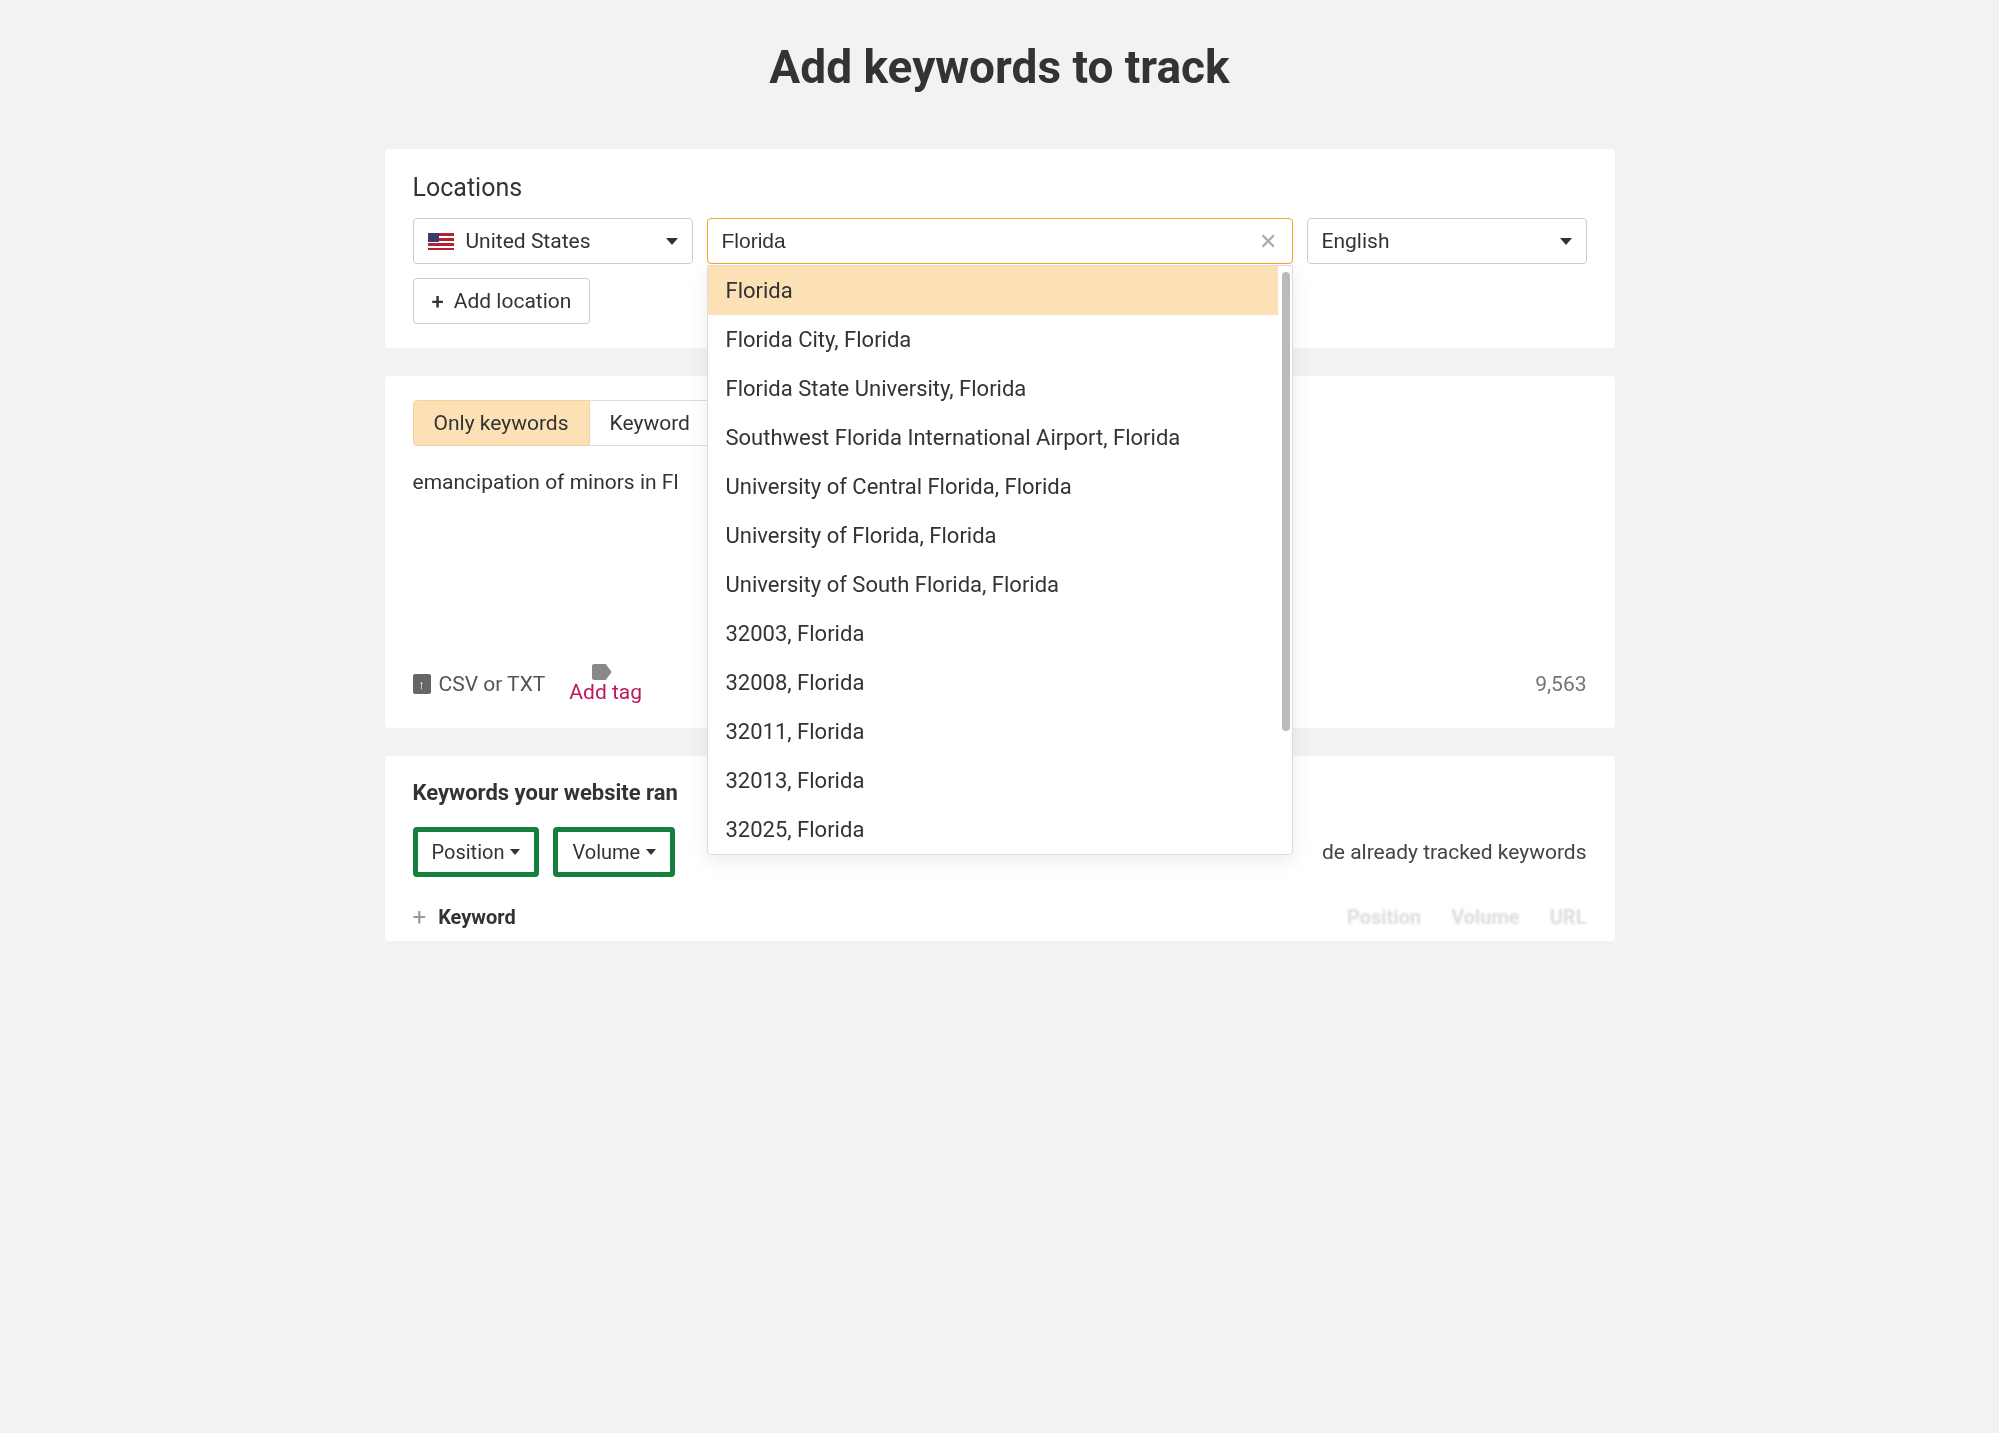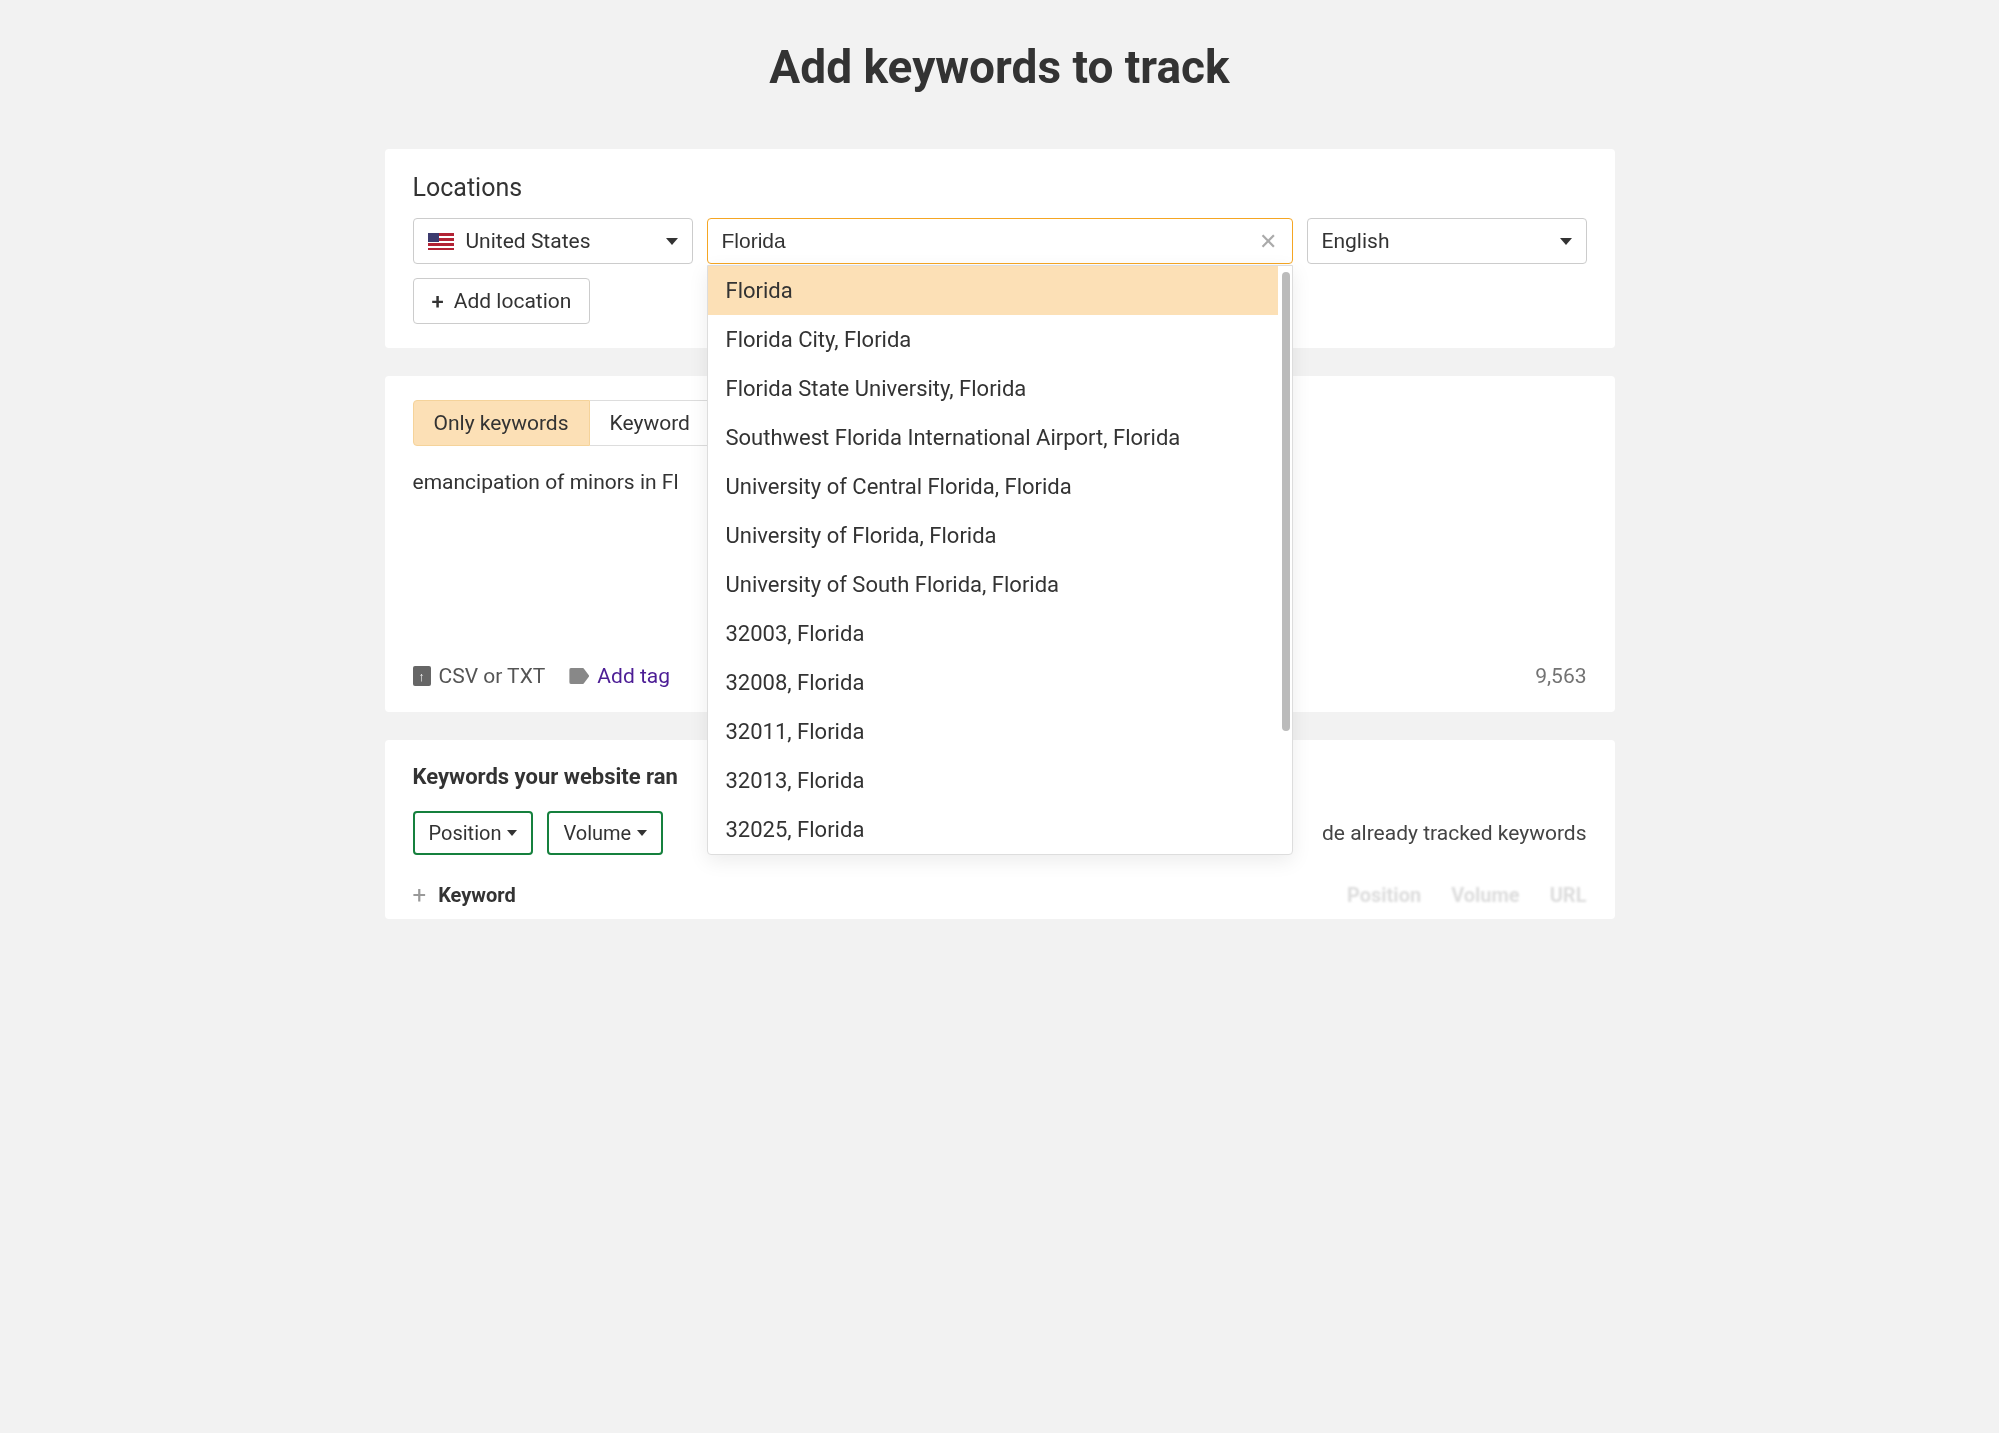--- a/index.html
+++ b/index.html
@@ -237,40 +237,41 @@
     .tag-icon {
       width: 20px;
       height: 16px;
       background: #888;
       border-radius: 2px 6px 6px 2px;
       display: inline-block;
       margin-right: 8px;
       clip-path: polygon(0 0, 70% 0, 100% 50%, 70% 100%, 0 100%);
     }
     .muted {
-      color: #4c1d95;
+      color: #be185d;
+      flex-direction: column;
     }
     .counter {
       color: #737373;
       font-size: 21px;
     }
 
     
     .section-heading {
       font-size: 22px;
       font-weight: 700;
       margin-bottom: 22px;
     }
     .filter-row {
       display: flex;
       align-items: center;
       gap: 14px;
     }
     .filter-chip {
-      border: 2px solid #15803d;
+      border: 5px solid #15803d;
       border-radius: 4px;
       padding: 8px 14px;
       font-size: 20px;
       display: flex;
       align-items: center;
       gap: 6px;
       cursor: pointer;
     }
     .caret-sm {
       width: 0; height: 0;

